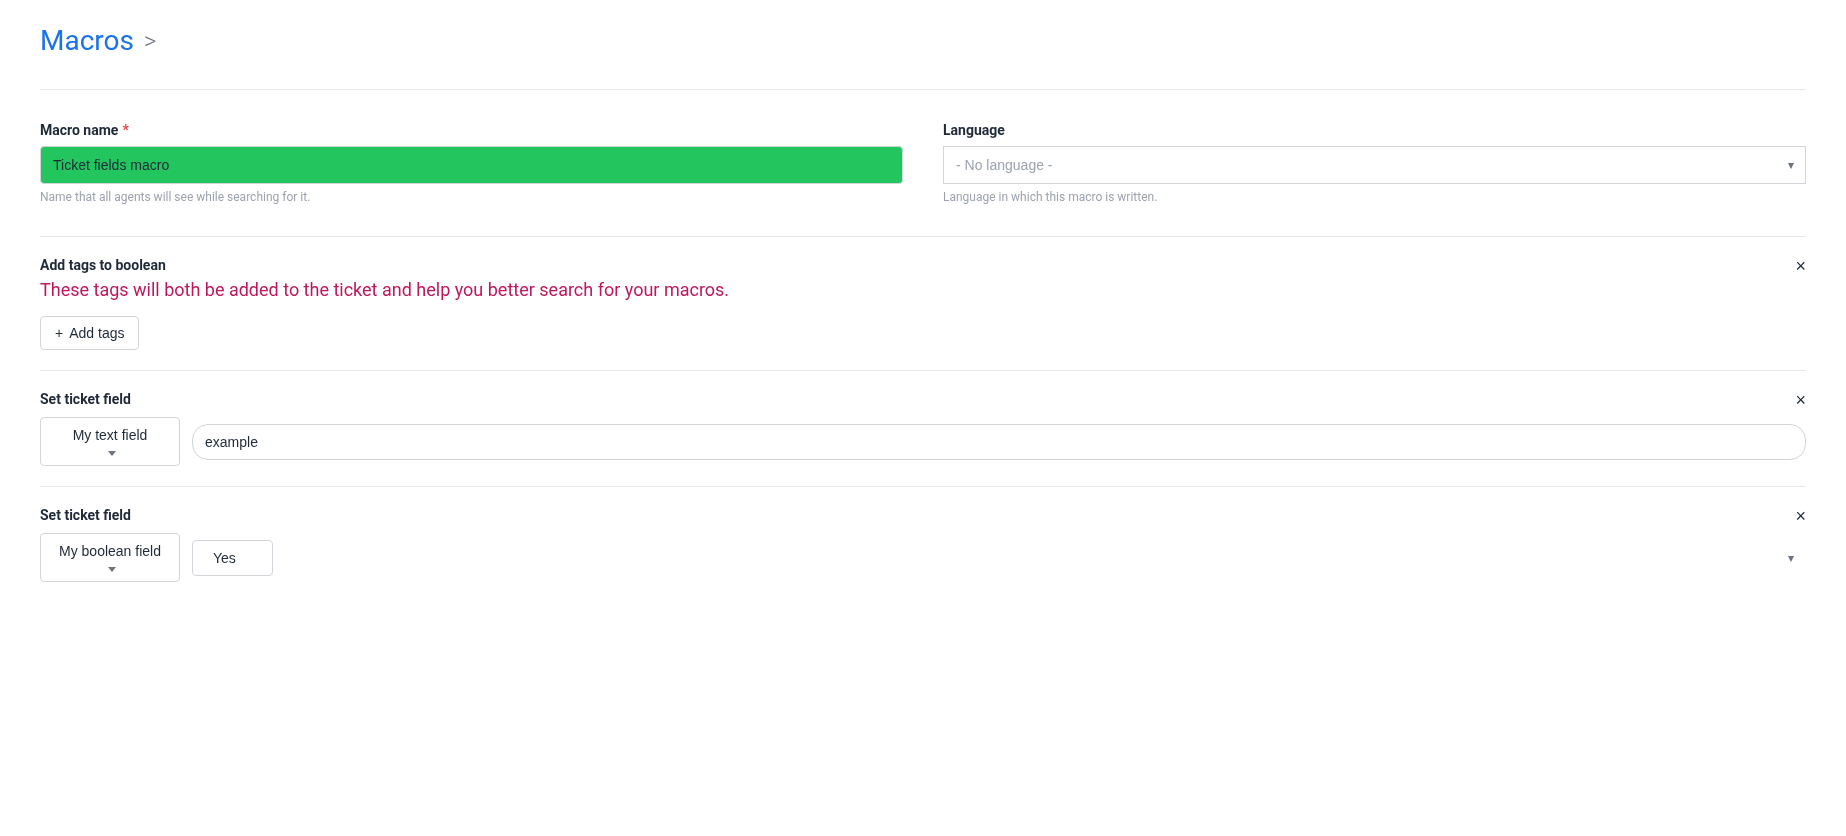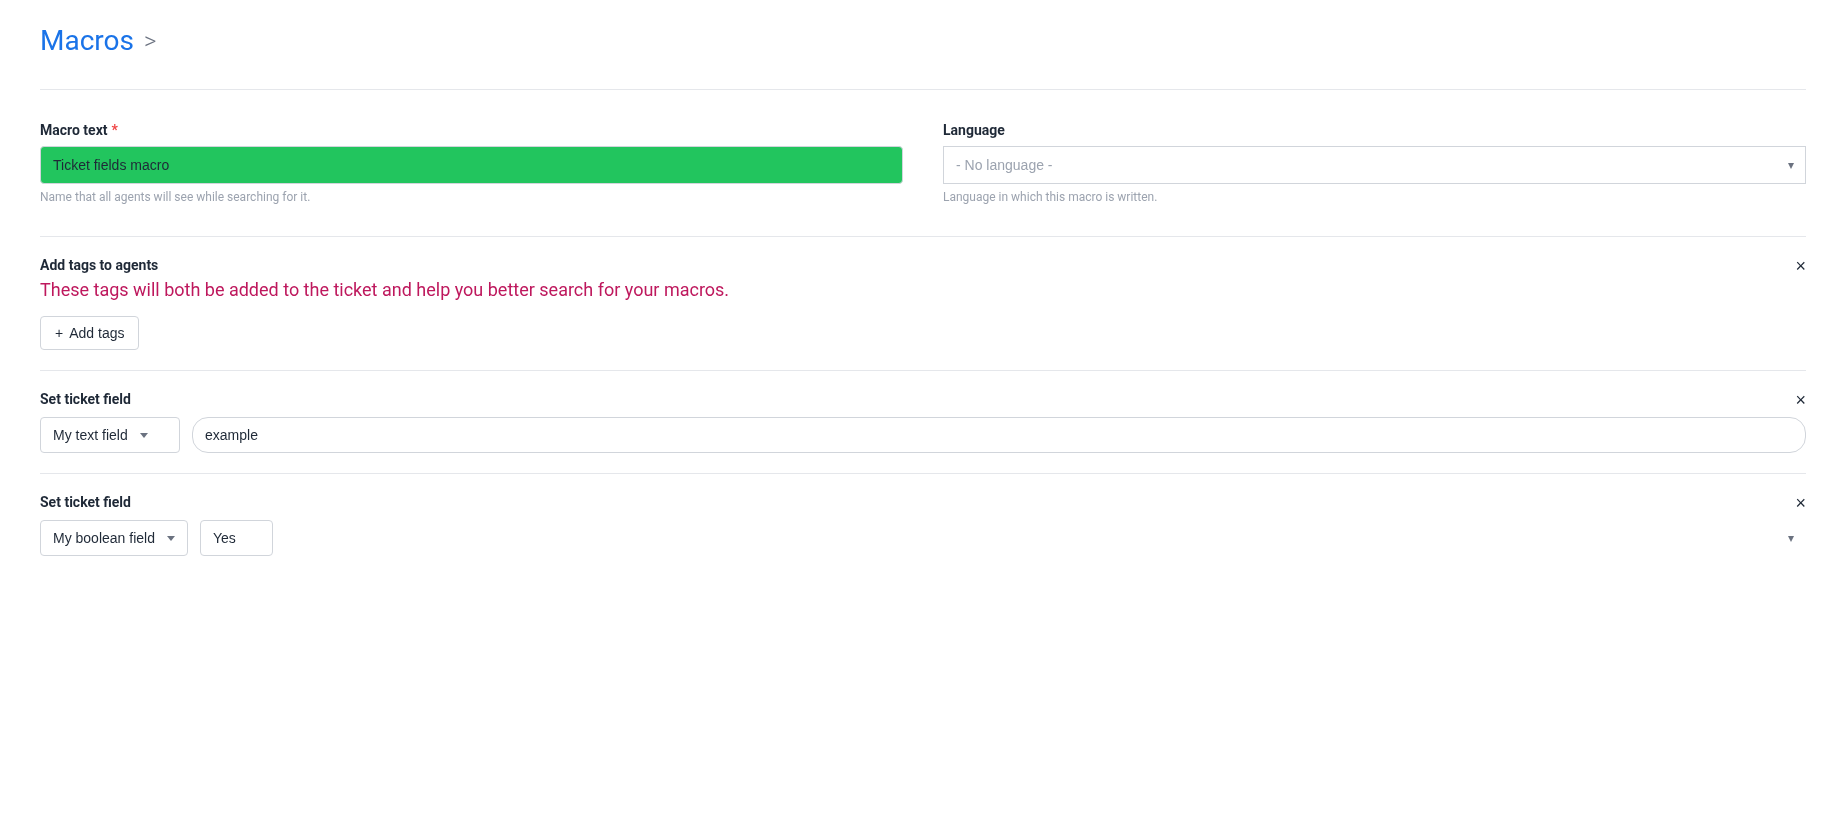--- a/index.html
+++ b/index.html
@@ -192,36 +192,37 @@
       gap: 8px;
       padding: 9px 12px;
       border: 1px solid #d1d5db;
       border-radius: 4px;
       background: #fff;
       font-size: 14px;
       color: #1f2937;
       cursor: pointer;
       white-space: nowrap;
       min-width: 140px;
+      flex-direction: column;
     }
 
     .field-value-input {
       flex: 1;
       padding: 9px 12px;
       border: 1px solid #d1d5db;
       border-radius: 16px;
       font-size: 14px;
       color: #1f2937;
       background: #fff;
       outline: none;
     }
 
     .field-value-select {
       flex: 1;
-      padding: 9px 36px 9px 12px;
+      padding: 9px 36px 9px 20px;
       border: 1px solid #d1d5db;
       border-radius: 4px;
       font-size: 14px;
       color: #1f2937;
       background: #fff;
       appearance: none;
       cursor: pointer;
       outline: none;
     }
 
@@ -261,21 +262,21 @@
   </div>
 
   <hr class="divider">
 
   <div class="form-section">
 
     <div class="name-language-row">
 
       <div class="field-group">
         <label>
-          <span>Macro text</span>
+          <span>Macro name</span>
           <span class="required-star">*</span>
         </label>
         <input type="text" class="text-input" value="Ticket fields macro" style="">
         <p class="field-hint">Name that all agents will see while searching for it.</p>
       </div>
 
       <div class="field-group">
         <label>
           <span>Language</span>
         </label>
@@ -289,21 +290,21 @@
           </select>
           <span class="select-chevron">▾</span>
         </div>
         <p class="field-hint">Language in which this macro is written.</p>
       </div>
 
     </div>
 
     <div class="action-section">
       <div class="action-section-header">
-        <span class="action-title">Add tags to agents</span>
+        <span class="action-title">Add tags to boolean</span>
         <button class="close-btn">×</button>
       </div>
       <p class="action-description">These tags will both be added to the ticket and help you better search for your macros.</p>
       <button class="add-tags-btn">
         <span>+</span>
         <span>Add tags</span>
       </button>
     </div>
 
     <div class="action-section">

